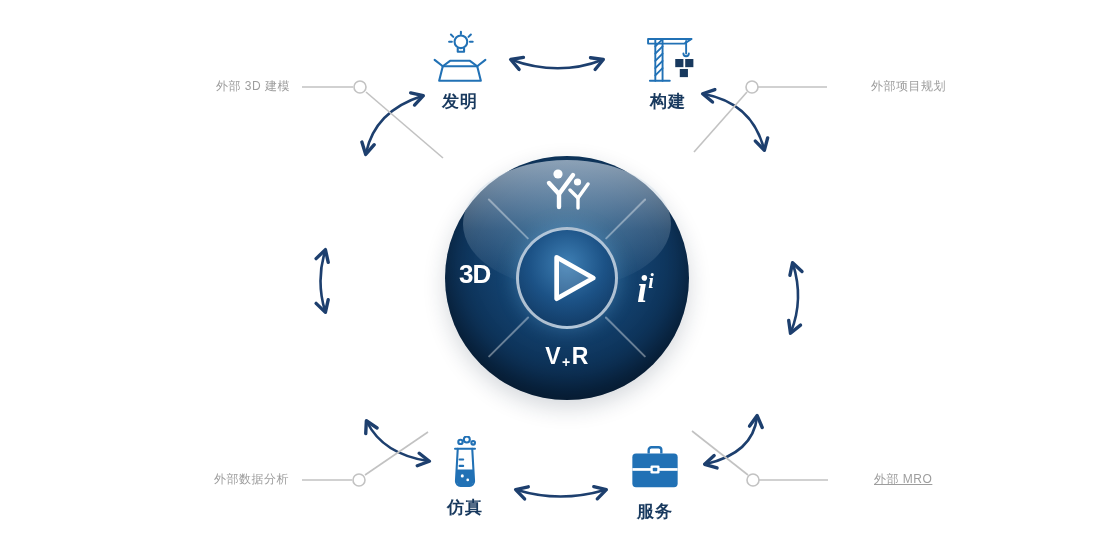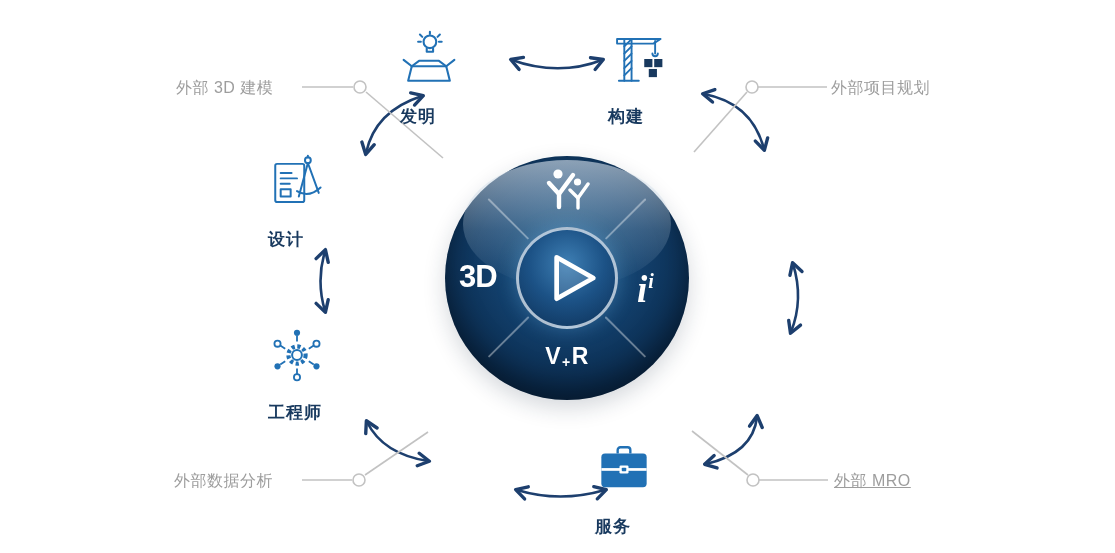--- a/index.html
+++ b/index.html
@@ -1,25 +1,25 @@
 <!DOCTYPE html>
 <html style="--icon-blue: #2171b5; --label-navy: #18395e; --arrow-navy: #1d3f6e; --external-gray: #9d9d9d; --connector-gray: #c2c2c2; --circle-navy: #0b2f52;"><head>
 <meta charset="utf-8">
 <style>
   * { margin:0; padding:0; box-sizing:border-box; }
   html,body { background:#fff; font-family:"Liberation Sans", sans-serif; }
   .canvas { position:relative; width:1115px; height:553px; background:#fff; overflow:hidden; }
 
   
-  .node { position:absolute; width:120px; display:flex; flex-direction:column; gap:17px; }
+  .node { position:absolute; width:120px; display:flex; flex-direction:column; align-items:center; gap:2px; }
   .node .icon { width:58px; height:58px; color:var(--icon-blue,#2171b5); display:block; }
   .node-label { font-size:17px; font-weight:bold; color:var(--label-navy,#18395e); letter-spacing:1px; white-space:nowrap; }
 
   
-  .ext-label { position:absolute; font-size:16px; color:var(--external-gray,#9d9d9d); letter-spacing:0.5px; white-space:nowrap; }
+  .ext-label { position:absolute; font-size:12px; color:var(--external-gray,#9d9d9d); letter-spacing:0.5px; white-space:nowrap;margin-left:40px; }
 
   
   #overlay { position:absolute; left:0; top:0; width:1115px; height:553px; pointer-events:none; }
 
   
   .compass { position:absolute; left:445px; top:156px; width:244px; height:244px; border-radius:50%;
     background: radial-gradient(circle at 50% 42%, #23628f 0%, #123f6b 40%, #0a2a4c 72%, #071f38 100%);
     box-shadow: inset 0 -14px 26px rgba(0,0,0,0.35), 0 8px 22px rgba(20,40,60,0.18);
   }
   .gloss { position:absolute; left:18px; top:4px; width:208px; height:128px; border-radius:50%;
@@ -28,21 +28,21 @@
   .sep { position:absolute; width:57px; height:1.6px; background:rgba(255,255,255,0.38); border-radius:1px; }
   .sep-ne { left:152px; top:62px; transform:rotate(-45deg); }
   .sep-nw { left:35px;  top:62px; transform:rotate(45deg); }
   .sep-se { left:152px; top:180px; transform:rotate(45deg); }
   .sep-sw { left:35px;  top:180px; transform:rotate(-45deg); }
   .play-ring { position:absolute; left:71px; top:71px; width:102px; height:102px; border-radius:50%;
     border:3px solid rgba(235,243,250,0.72);
     background: radial-gradient(circle at 50% 35%, #3e7fb4 0%, #1c5286 48%, #0c2f55 100%);
     box-shadow: 0 0 20px rgba(110,180,235,0.30);
   }
-  .compass-west { position:absolute; left:14px; top:103px; font-size:31px; font-weight:bold; color:#fff; letter-spacing:-1px; }
+  .compass-west { position:absolute; left:14px; top:103px; font-size:26px; font-weight:bold; color:#fff; letter-spacing:-1px; }
   .compass-east { position:absolute; left:192px; top:96px; color:#fff; font-family:"Liberation Serif", serif; font-style:italic;margin-top:16px; }
   .compass-east .i-main { font-size:37px; font-weight:bold; }
   .compass-east .i-sup { font-size:20px; font-weight:bold; vertical-align:14px; margin-left:1px; }
   .compass-south { position:absolute; left:0; right:0; top:187px; text-align:center; color:#fff; font-size:23px; font-weight:bold; letter-spacing:0.5px; }
   .compass-south .plus { font-size:14px; vertical-align:-3px; margin:0 1px; }
   .compass-north { position:absolute; left:99px; top:12px; width:46px; height:42px; }
 </style>
 </head>
 <body>
 
@@ -160,51 +160,37 @@
     <svg class="icon" viewBox="0 0 64 64">
       <path d="M25,15 v-4 a3,3 0 0 1 3,-3 h8 a3,3 0 0 1 3,3 v4" fill="none" stroke="currentColor" stroke-width="2.6"></path>
       <rect x="7" y="15" width="50" height="37" rx="4" fill="currentColor"></rect>
       <rect x="7" y="31" width="50" height="3" fill="#fff"></rect>
       <rect x="27" y="28" width="10" height="9" rx="1.5" fill="#fff"></rect>
       <rect x="29.5" y="30.5" width="5" height="4" rx="1" fill="currentColor"></rect>
     </svg>
     <div class="node-label">服务</div>
   </div>
 
-
-  <div class="node" style="left:268px; top:326px;">
+  <div class="node" style="left:405px; top:436px;">
     <svg class="icon" viewBox="0 0 64 64">
-      <g fill="none" stroke="currentColor" stroke-width="2">
-        <path d="M32,17 L32,11 M45,25 L50.5,21.5 M45,39 L50.5,42.5 M32,47 L32,53 M19,39 L13.5,42.5 M19,25 L13.5,21.5"></path>
-        <circle cx="32" cy="7.5" r="3.4" fill="currentColor" stroke="none"></circle>
-        <circle cx="53.5" cy="19.5" r="3.4"></circle>
-        <circle cx="53.5" cy="44.5" r="3.4" fill="currentColor" stroke="none"></circle>
-        <circle cx="32" cy="56.5" r="3.4"></circle>
-        <circle cx="10.5" cy="44.5" r="3.4" fill="currentColor" stroke="none"></circle>
-        <circle cx="10.5" cy="19.5" r="3.4"></circle>
-        <circle cx="32" cy="32" r="9.5" stroke-width="4.6" stroke-dasharray="3.6 2.8"></circle>
-        <circle cx="32" cy="32" r="5.4" stroke-width="2.2"></circle>
+      <g fill="none" stroke="currentColor" stroke-width="2.3" stroke-linecap="round" stroke-linejoin="round">
+        <path d="M21,14 h22"></path>
+        <path d="M24,14 L22,50 a5,5 0 0 0 5,5 h10 a5,5 0 0 0 5,-5 L40,14"></path>
+        <path d="M26,26 h4 M26,33 h4"></path>
+        <circle cx="27" cy="6.5" r="2.4"></circle>
+        <circle cx="34" cy="3.8" r="3.3"></circle>
+        <circle cx="41" cy="7.5" r="2"></circle>
       </g>
+      <path d="M23.2,37 h17.6 L41.2,50 a5,5 0 0 1 -5,5 h-8.4 a5,5 0 0 1 -5,-5 z" fill="currentColor"></path>
+      <circle cx="29" cy="44" r="1.7" fill="#fff"></circle>
+      <circle cx="35" cy="48.5" r="1.5" fill="#fff"></circle>
     </svg>
-    <div class="node-label">工程师</div>
+    <div class="node-label">仿真</div>
   </div>
 
-  <div class="node" style="left:268px; top:153px;">
-    <svg class="icon" viewBox="0 0 64 64">
-      <g fill="none" stroke="currentColor" stroke-width="2.2" stroke-linecap="round" stroke-linejoin="round">
-        <rect x="8" y="12" width="32" height="42" rx="2"></rect>
-        <path d="M14,22 h12 M14,28 h18 M14,34 h10"></path>
-        <rect x="14" y="40" width="11" height="8"></rect>
-        <path d="M44,11 L34,48 M44,11 L56,44"></path>
-        <circle cx="44" cy="8" r="3.2"></circle>
-        <path d="M44,3 v2"></path>
-        <path d="M32,42 Q45,50 58,38"></path>
-      </g>
-    </svg>
-    <div class="node-label">设计</div>
-  </div>
+
 
   <div class="ext-label" style="left:176px; top:78px;">外部 3D 建模</div>
   <div class="ext-label" style="left:831px; top:78px;">外部项目规划</div>
   <div class="ext-label" style="left:174px; top:471px;">外部数据分析</div>
   <div class="ext-label" style="left:834px; top:471px;text-decoration:underline;">外部 MRO</div>
 
 </div>
 
 </body></html>

